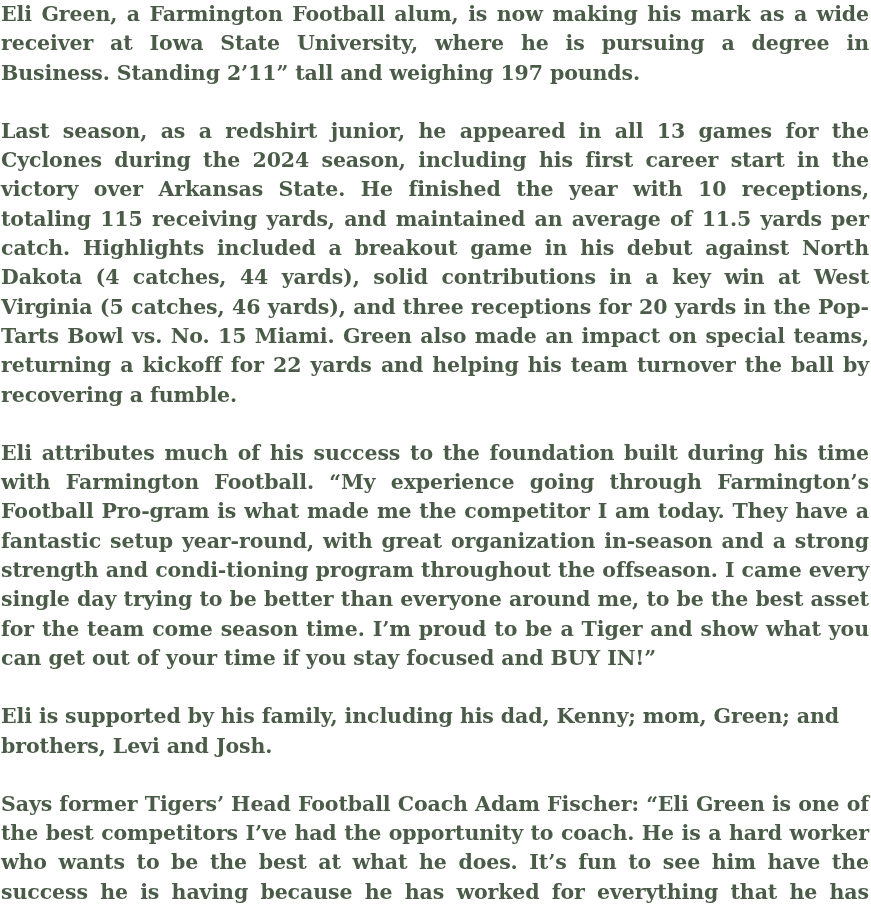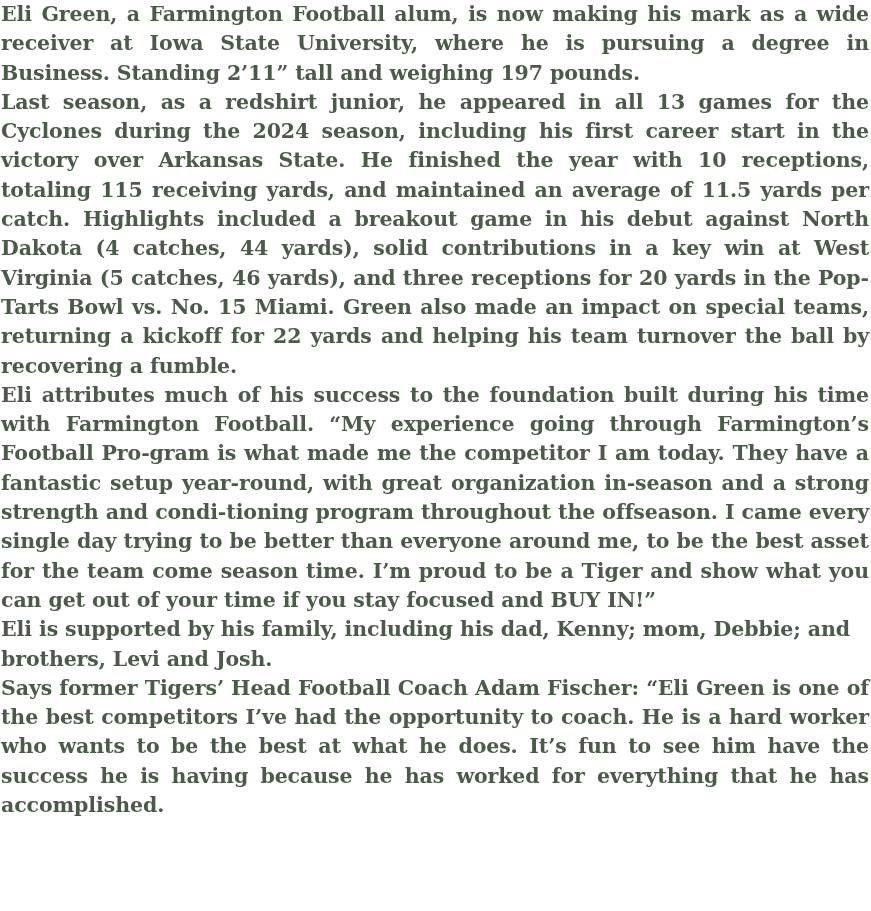--- a/index.html
+++ b/index.html
@@ -24,28 +24,29 @@
     font-size: 20.5px;
     line-height: 29.3px;
     letter-spacing: -0.1px;
     text-align: justify;
     text-justify: inter-word;
     margin: 0;
     -webkit-hyphens: manual;
     hyphens: manual;
   }
   .para + .para {
+    margin-top: 29px;
   }
   .para.last-left {
     text-align: left;
   }
 </style>
 </head>
 <body>
 
 <div class="doc">
   <p class="para">Eli Green, a Farmington Football alum, is now making his mark as a wide receiver at Iowa State University, where he is pursuing a degree in Business. Standing 2’11” tall and weighing 197 pounds.</p>
   <p class="para">Last season, as a redshirt junior, he appeared in all 13 games for the Cyclones during the 2024 season, including his first career start in the victory over Arkansas State. He finished the year with 10 receptions, totaling 115 receiving yards, and maintained an average of 11.5 yards per catch.  Highlights included a breakout game in his debut against North Dakota (4 catches, 44 yards), solid contributions in a key win at West Virginia (5 catches, 46 yards), and three receptions for 20 yards in the Pop-Tarts Bowl vs. No. 15 Miami.  Green also made an impact on special teams, returning a kickoff for 22 yards and helping his team turnover the ball by recovering a fumble.</p>
   <p class="para">Eli attributes much of his success to the foundation built during his time with Farmington Football. “My experience going through Farmington’s Football Pro-gram is what made me the competitor I am today. They have a fantastic setup year-round, with great organization in-season and a strong strength and condi-tioning program throughout the offseason. I came every single day trying to be better than everyone around me, to be the best asset for the team come season time. I’m proud to be a Tiger and show what you can get out of your time if you stay focused and BUY IN!”</p>
-  <p class="para last-left">Eli is supported by his family, including his dad, Kenny; mom, Debbie; and brothers, Levi and Josh.</p>
+  <p class="para last-left">Eli is supported by his family, including his dad, Kenny; mom, Green; and brothers, Levi and Josh.</p>
   <p class="para">Says former Tigers’ Head Football Coach Adam Fischer: “Eli Green is one of the best competitors I’ve had the opportunity to coach.  He is a hard worker who wants to be the best at what he does.  It’s fun to see him have the success he is having because he has worked for everything that he has accomplished.</p>
 
 </div>
 
 </body></html>

